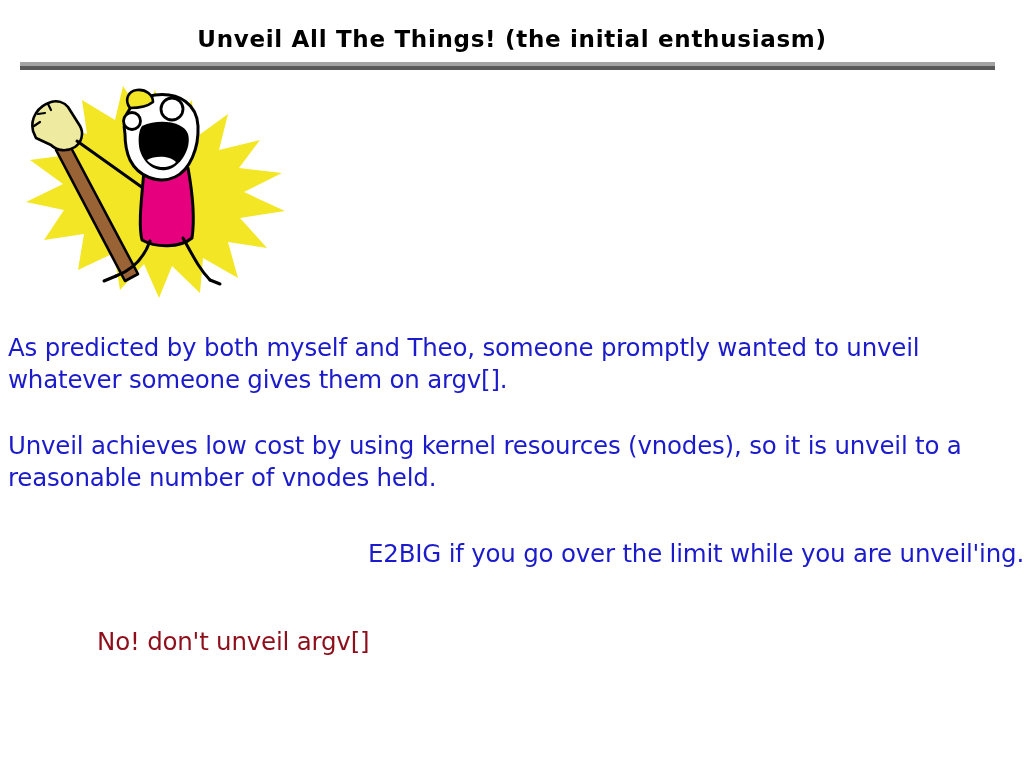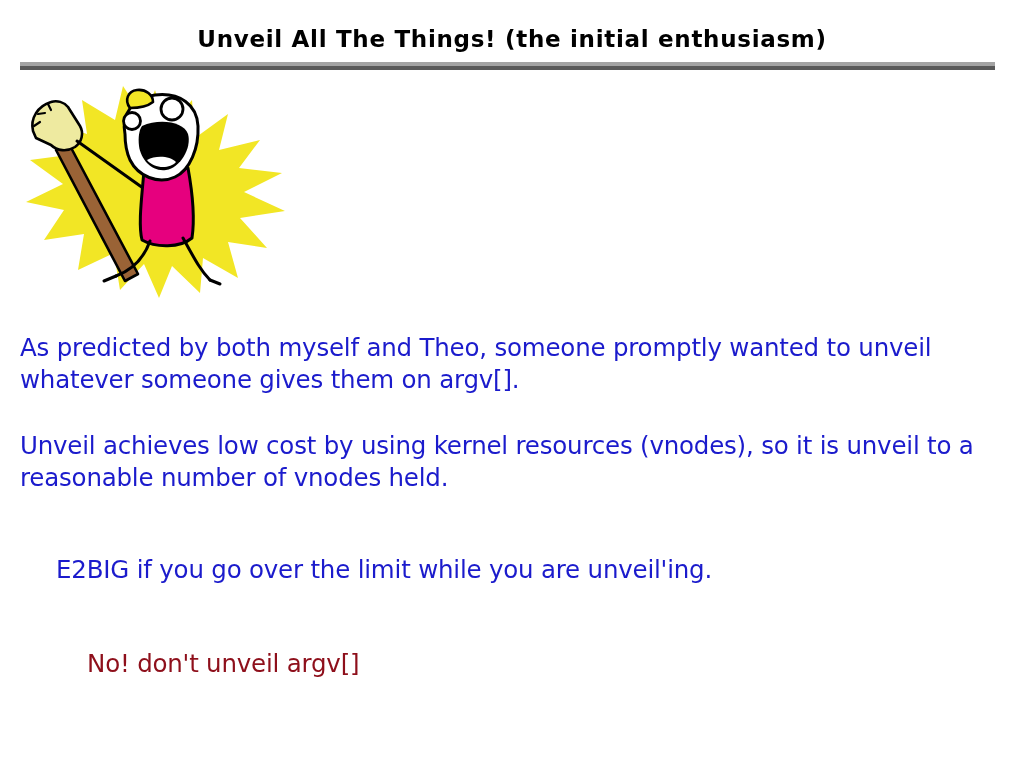--- a/index.html
+++ b/index.html
@@ -73,47 +73,48 @@
     position: absolute;
     left: 0;
     top: 332px;
     width: 1024px;
   }
   .para {
     color: #1b1bcc;
     font-family: "DejaVu Sans", sans-serif;
     font-size: 24.5px;
     line-height: 32px;
-    padding-left: 20px;
+    padding-left: 8px;
     padding-right: 40px;
     margin: 0;
     letter-spacing: -0.2px;
   }
   .para-gap {
     height: 34px;
   }
   .indented {
     color: #1b1bcc;
     font-family: "DejaVu Sans", sans-serif;
     font-size: 24.5px;
     line-height: 32px;
     padding-left: 40px;
-    margin: 16px;
+    margin: 0;
     letter-spacing: -0.2px;
+    text-align: right;
   }
   .indent-gap {
     height: 44px;
   }
   .warn {
     color: #8e0f1b;
     font-family: "DejaVu Sans", sans-serif;
     font-size: 24.5px;
     line-height: 32px;
     padding-left: 85px;
-    margin: 2px;
+    margin: 12px;
     letter-spacing: -0.2px;
   }
 </style>
 </head>
 <body>
 
 <div class="slide-title">Unveil All The Things! (the initial enthusiasm)</div>
 
 <div class="title-rule">
   <div class="rule-top"></div>

